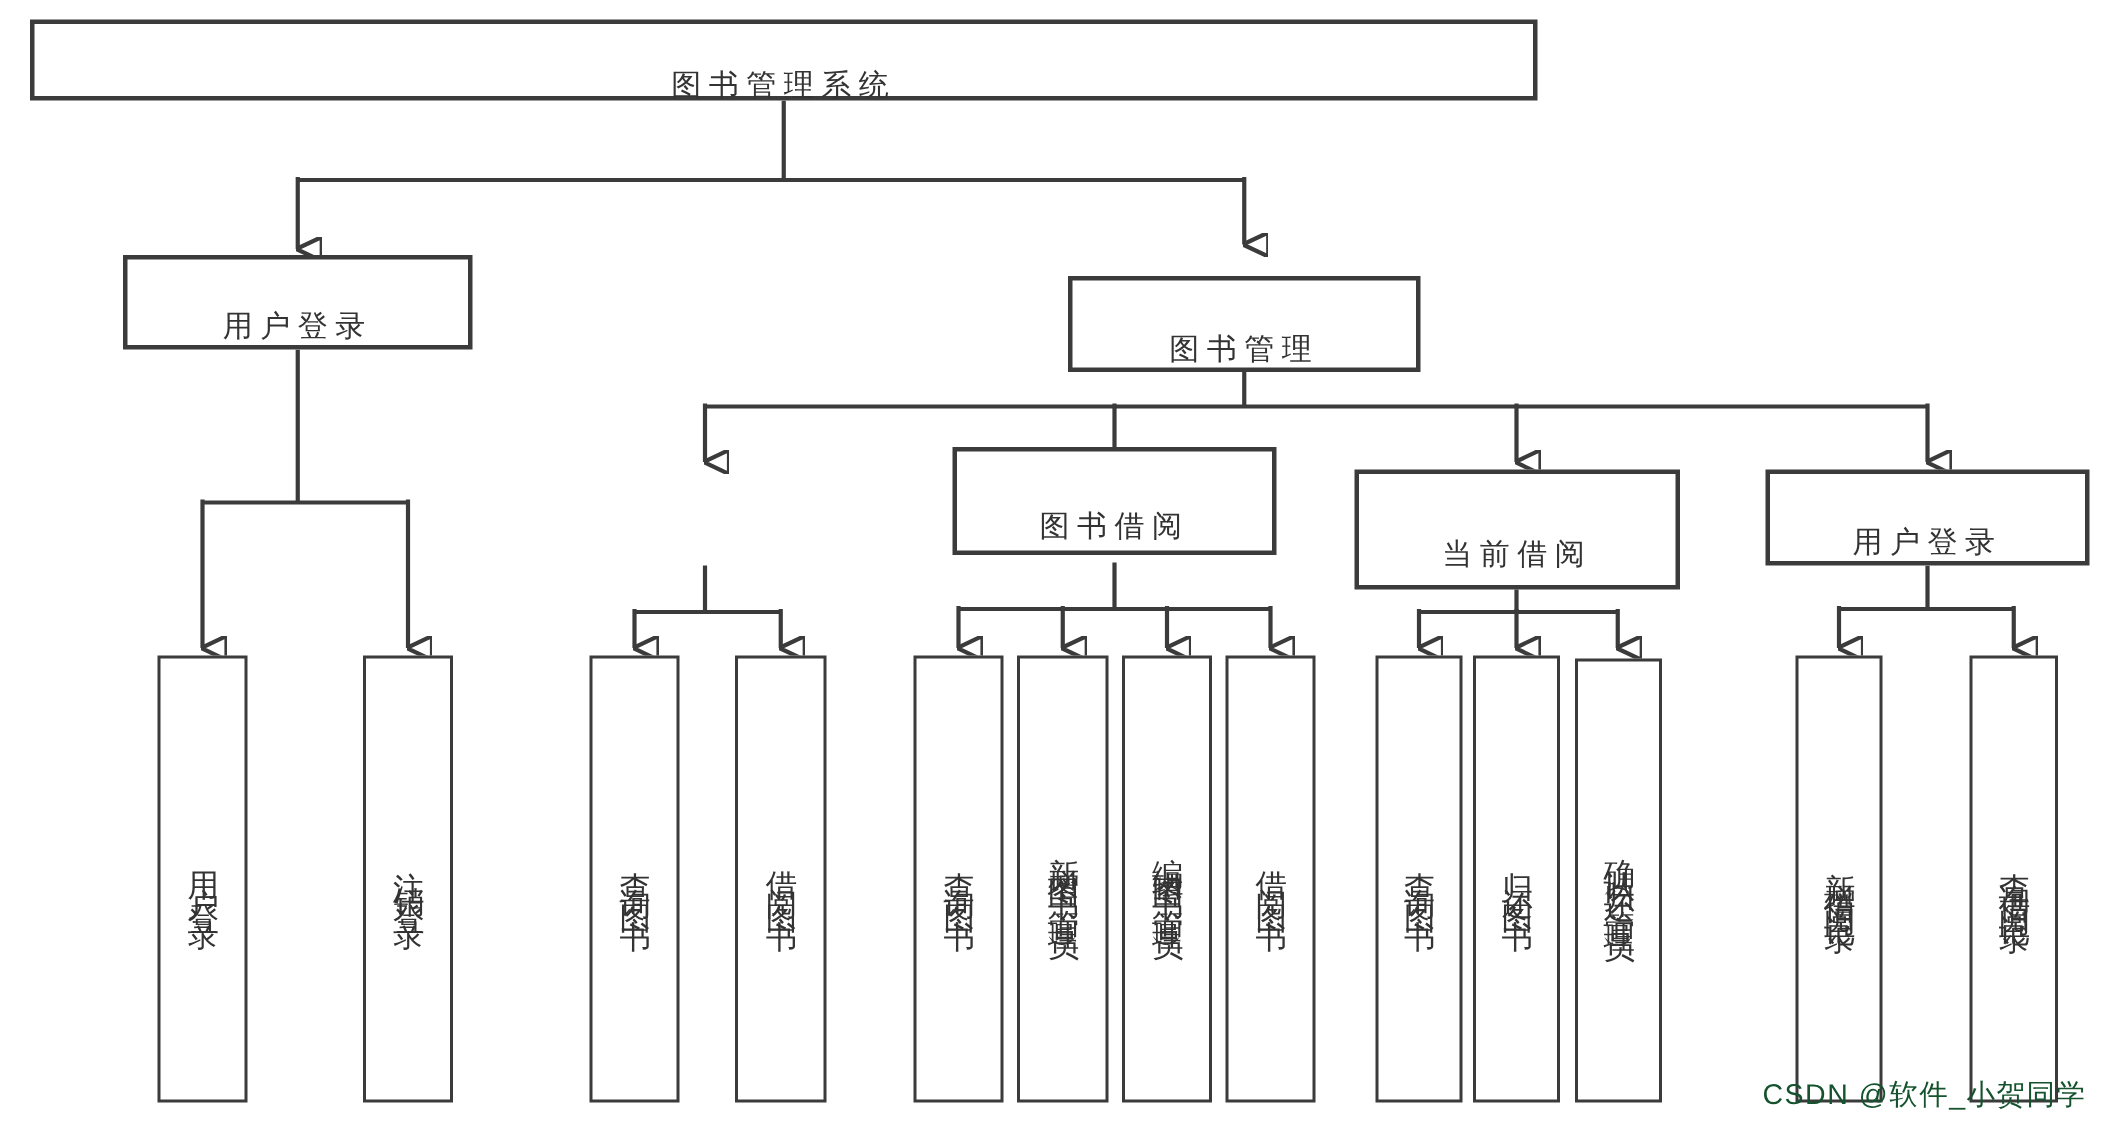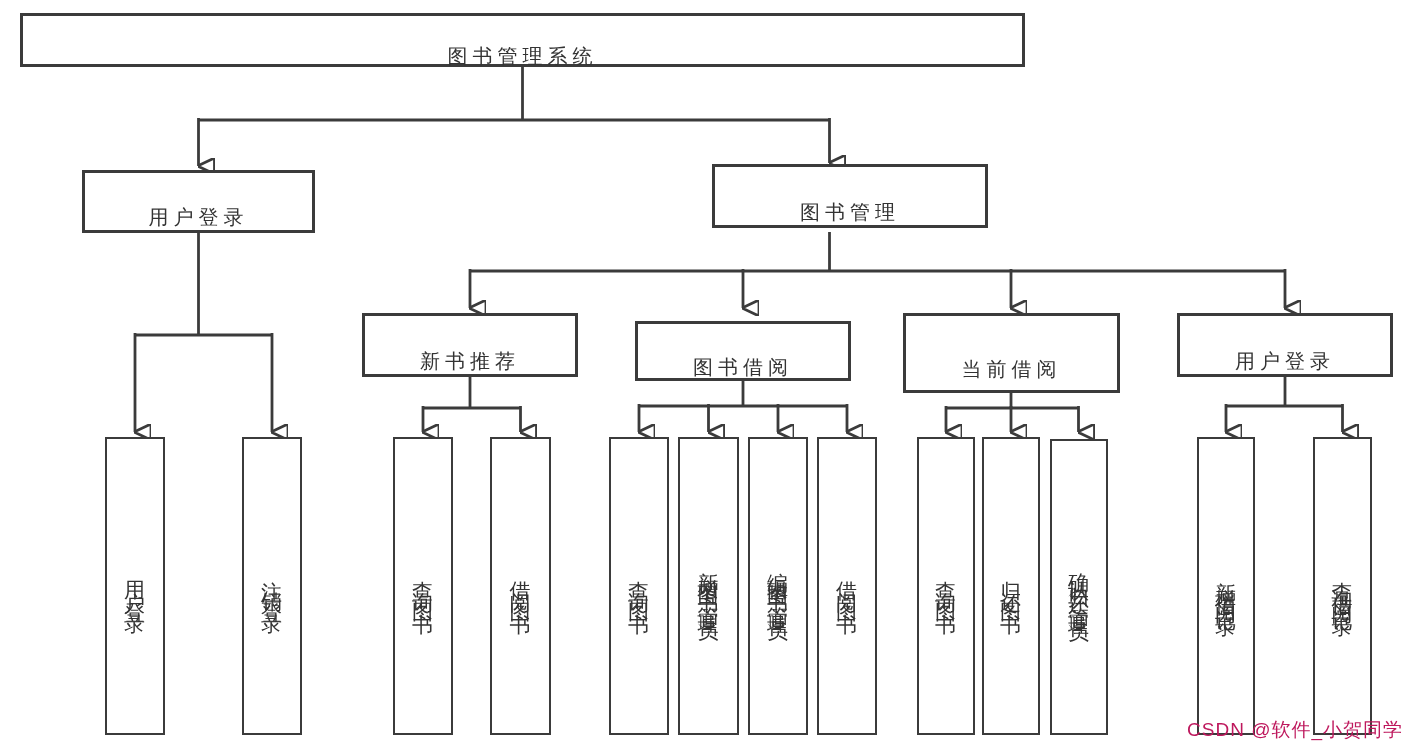--- a/index.html
+++ b/index.html
@@ -16,22 +16,22 @@
     z-index:2; color:#333333;
   }
   .hbox span { font-size:20px; letter-spacing:5px; color:#333333; white-space:nowrap;margin-top:32px; }
   .vbox { border-width:2.5px; }
   .vbox span {
     writing-mode:vertical-rl; text-orientation:mixed;
     font-size:21px; letter-spacing:11px; color:#333333; line-height:1;
   }
   .vbox span.tight { letter-spacing:7px; }
   .watermark {
-    position:absolute; right:2px; bottom:4px; z-index:6;
-    font-size:19px; color:#be185d; letter-spacing:1px; white-space:nowrap;
+    position:absolute; right:14px; bottom:4px; z-index:6;
+    font-size:19px; color:#14532d; letter-spacing:1px; white-space:nowrap;
   }
 </style>
 </head>
 <body>
 
 <div class="stage">
 
   <svg class="wires" width="1405" height="747" viewBox="0 0 1405 747">
     <defs>
       <marker id="arw" viewBox="0 0 16 17" refX="8" refY="16" markerWidth="16" markerHeight="17" markerUnits="userSpaceOnUse" orient="auto">
@@ -80,28 +80,25 @@
     <path class="arrow" d="M1342.5 404 V432"></path>
   </svg>
 
   <div class="box hbox" style="left:20px;top:13px;width:1005px;height:54px">
     <span>图书管理系统</span>
   </div>
 
   <div class="box hbox" style="left:82px;top:170px;width:233px;height:63px">
     <span>用户登录</span>
   </div>
-  <div class="box hbox" style="left:712px;top:164px;width:276px;height:64px">
+  <div class="box hbox" style="left:712px;top:184px;width:235px;height:64px">
     <span>图书管理</span>
   </div>
 
-  <div class="box hbox" style="left:362px;top:313px;width:216px;height:64px">
-    <span>新书推荐</span>
-  </div>
-  <div class="box hbox" style="left:635px;top:321px;width:216px;height:60px">
+  <div class="box hbox" style="left:635px;top:298px;width:216px;height:72px">
     <span>图书借阅</span>
   </div>
   <div class="box hbox" style="left:903px;top:313px;width:217px;height:80px">
     <span>当前借阅</span>
   </div>
   <div class="box hbox" style="left:1177px;top:313px;width:216px;height:64px">
     <span>用户登录</span>
   </div>
 
   <div class="box vbox" style="left:105px;top:437px;width:60px;height:298px">

